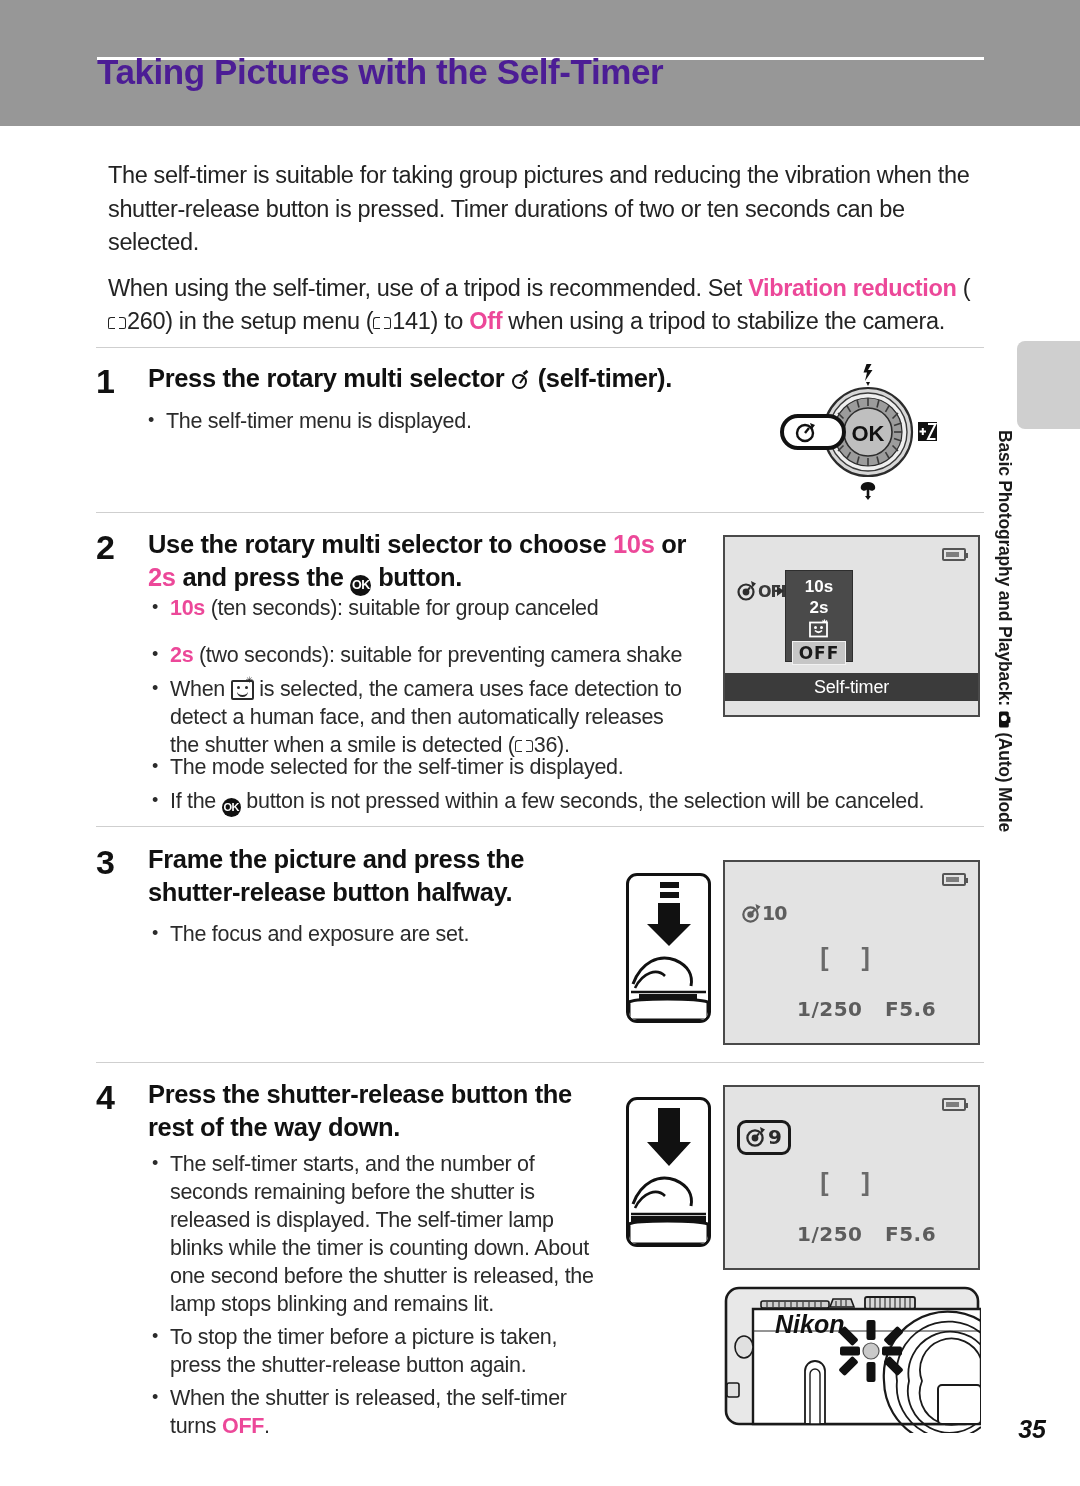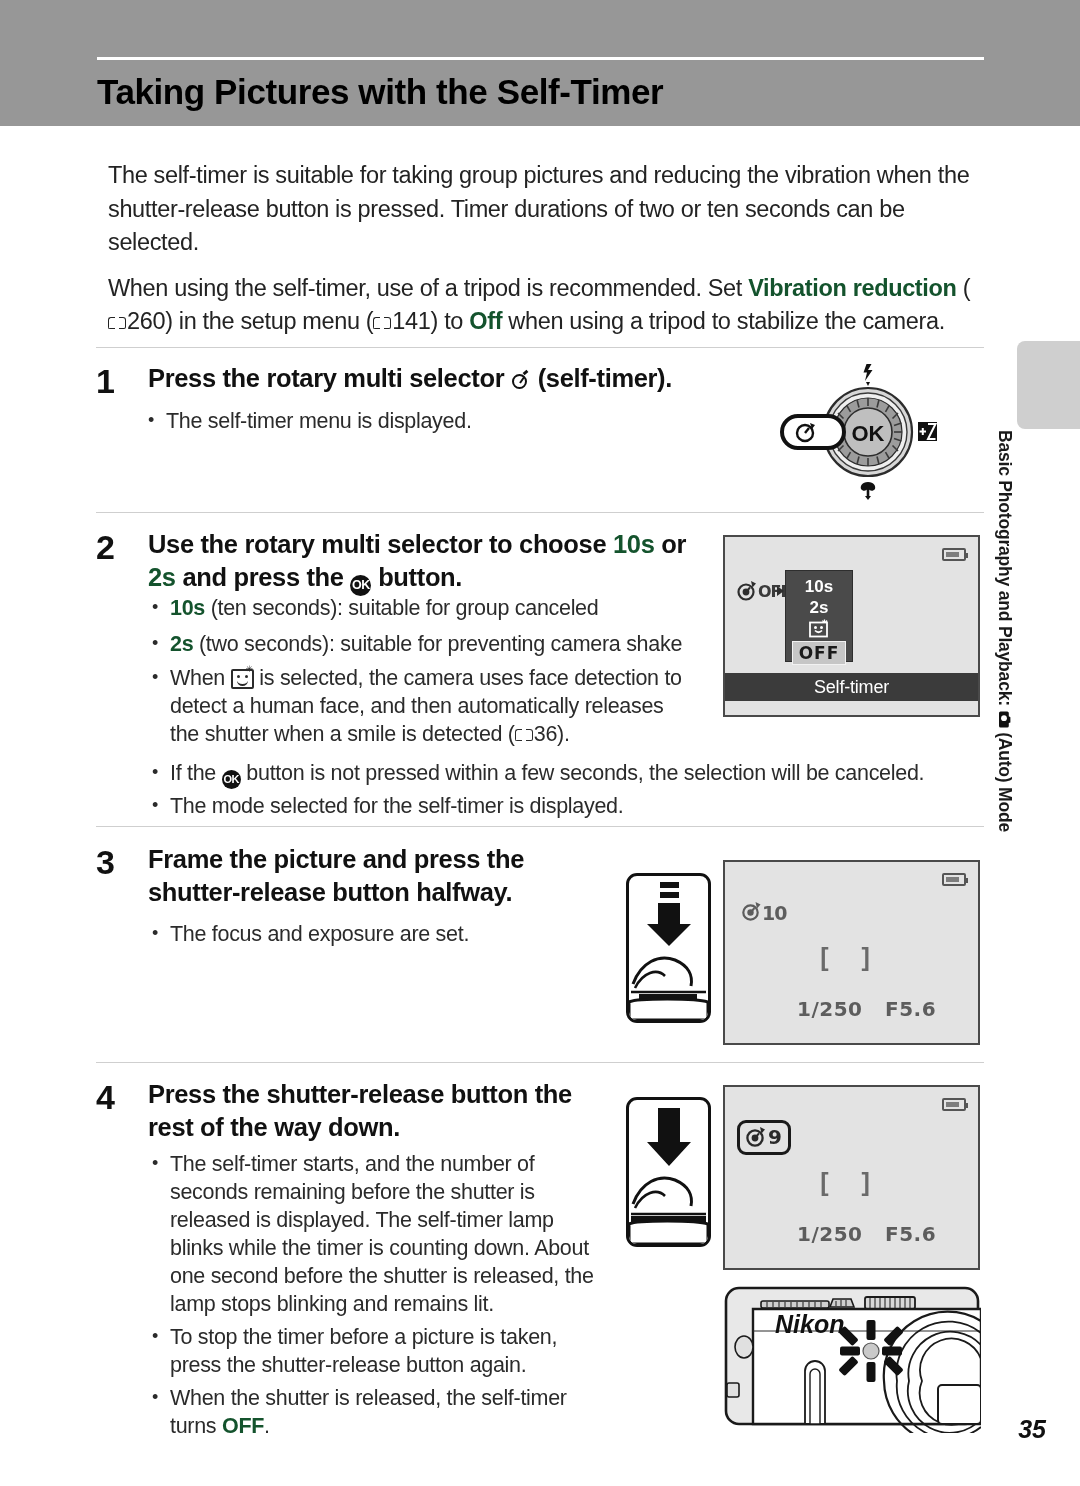--- a/index.html
+++ b/index.html
@@ -28,26 +28,26 @@
     background: #979797;
   }
   .header-rule {
     position: absolute;
     left: 97px; top: 57px;
     width: 887px; height: 3px;
     background: #ffffff;
   }
   .header-title {
     position: absolute;
-    left: 97px; top: 72px;
+    left: 97px; top: 52px;
     width: 900px;
     font-size: 35px;
     font-weight: bold;
     letter-spacing: -0.4px;
-    color: #000000;
+    color: #4c1d95;
     white-space: nowrap;
   }
 
   
   .side-tab-block {
     position: absolute;
     left: 1017px; top: 341px;
     width: 63px; height: 88px;
     background: #cfcfcf;
     border-top-left-radius: 8px;
@@ -75,21 +75,21 @@
   .intro {
     position: absolute;
     left: 96px; top: 147px;
     width: 890px;
     font-size: 23.5px;
     line-height: 33.5px;
     color: #232323;
     letter-spacing: -0.35px;
   }
   .intro p { margin: 12px; }
-  b { font-weight: bold; color: #14532d; }
+  b { font-weight: bold; color: #ec4899; }
 
   .divider {
     position: absolute;
     left: 96px;
     width: 888px;
     height: 1px;
     background: #cfcfcf;
   }
 
   
@@ -439,27 +439,27 @@
         <path d="M7 16 l3 4 l3 -4 z" fill="#111"></path>
       </g>
     </svg>
   </div>
 
   <div class="step-num" style="left:96px; top:530px">2</div>
   <div class="step-head" style="left:148px; top:528px; width:560px"><span>Use the rotary multi selector to choose </span><b>10s</b><span> or </span><b>2s</b><span> and press the </span><span class="okglyph">OK</span><span> button.</span></div>
 
   <div class="bullets" style="left:148px; top:594px; width:540px">
     <div class="bul"><b>10s</b><span> (ten seconds): suitable for group canceled</span></div>
-    <div class="bul" style="margin-top:8px"><b>2s</b><span> (two seconds): suitable for preventing camera shake</span></div>
+    <div class="bul" style="margin-top:19px"><b>2s</b><span> (two seconds): suitable for preventing camera shake</span></div>
     <div class="bul" style="margin-top:6px"><span>When </span><span class="smileglyph"><span class="spark">✳</span><span class="eye l"></span><span class="eye r"></span><span class="mouth"></span></span><span> is selected, the camera uses face detection to detect a human face, and then automatically releases the shutter when a smile is detected (</span><span class="bookglyph"></span><span>36</span><span>).</span></div>
   </div>
 
   <div class="bullets" style="left:148px; top:753px; width:840px">
+    <div class="bul">The mode selected for the self-timer is displayed.</div>
     <div class="bul" style="margin-top:6px"><span>If the </span><span class="okglyph" style="width:19px;height:19px;line-height:18px;font-size:11px">OK</span><span> button is not pressed within a few seconds, the selection will be canceled.</span></div>
-    <div class="bul">The mode selected for the self-timer is displayed.</div>
   </div>
 
   <div class="lcd" style="left:723px; top:535px; width:257px; height:182px">
     <div class="lcd-batt" style="right:12px; top:11px"></div>
 
     <div style="position:absolute; left:11px; top:44px; display:flex; align-items:center">
       <svg width="22" height="20" viewBox="0 0 22 20">
         <circle cx="10" cy="11" r="7.5" fill="none" stroke="#2e2e2e" stroke-width="2.2"></circle>
         <circle cx="10" cy="11" r="3.4" fill="#2e2e2e"></circle>
         <line x1="10" y1="11" x2="14" y2="6.5" stroke="#2e2e2e" stroke-width="2"></line>
@@ -502,21 +502,21 @@
       <path d="M4 108 C12 86 30 78 46 84 C60 90 64 100 62 110" fill="none" stroke="#111" stroke-width="3"></path>
       <path d="M6 112 C14 96 28 92 36 100" fill="none" stroke="#111" stroke-width="2.6"></path>
       <path d="M2 116 h75" stroke="#111" stroke-width="2.6"></path>
       <rect x="10" y="118" width="58" height="7" fill="#111"></rect>
       <path d="M0 126 C8 122 68 122 79 126 L79 144 L0 144 Z" fill="#fff" stroke="#111" stroke-width="3"></path>
     </svg>
   </div>
 
   <div class="lcd" style="left:723px; top:860px; width:257px; height:185px">
     <div class="lcd-batt" style="right:12px; top:11px"></div>
-    <div class="selftimer-ind" style="left:16px; top:40px; display:flex; ">
+    <div class="selftimer-ind" style="left:16px; top:40px; display:flex; align-items:center">
       <svg width="21" height="19" viewBox="0 0 21 19">
         <circle cx="9.5" cy="10.5" r="7.2" fill="none" stroke="#5d5d5d" stroke-width="2.2"></circle>
         <circle cx="9.5" cy="10.5" r="3.2" fill="#5d5d5d"></circle>
         <line x1="9.5" y1="10.5" x2="13.5" y2="6" stroke="#5d5d5d" stroke-width="2"></line>
         <path d="M14.5 0 l5 2.5 l-3.5 4 z" fill="#5d5d5d"></path>
       </svg>
       <span style="font-family:'DejaVu Sans',sans-serif;letter-spacing:-1px">10</span>
     </div>
     <div class="focus-brackets" style="left:0; right:0; top:81px; text-align:center">[&nbsp;]</div>
     <div class="exposure-line" style="left:72px; bottom:22px">1/250</div>

